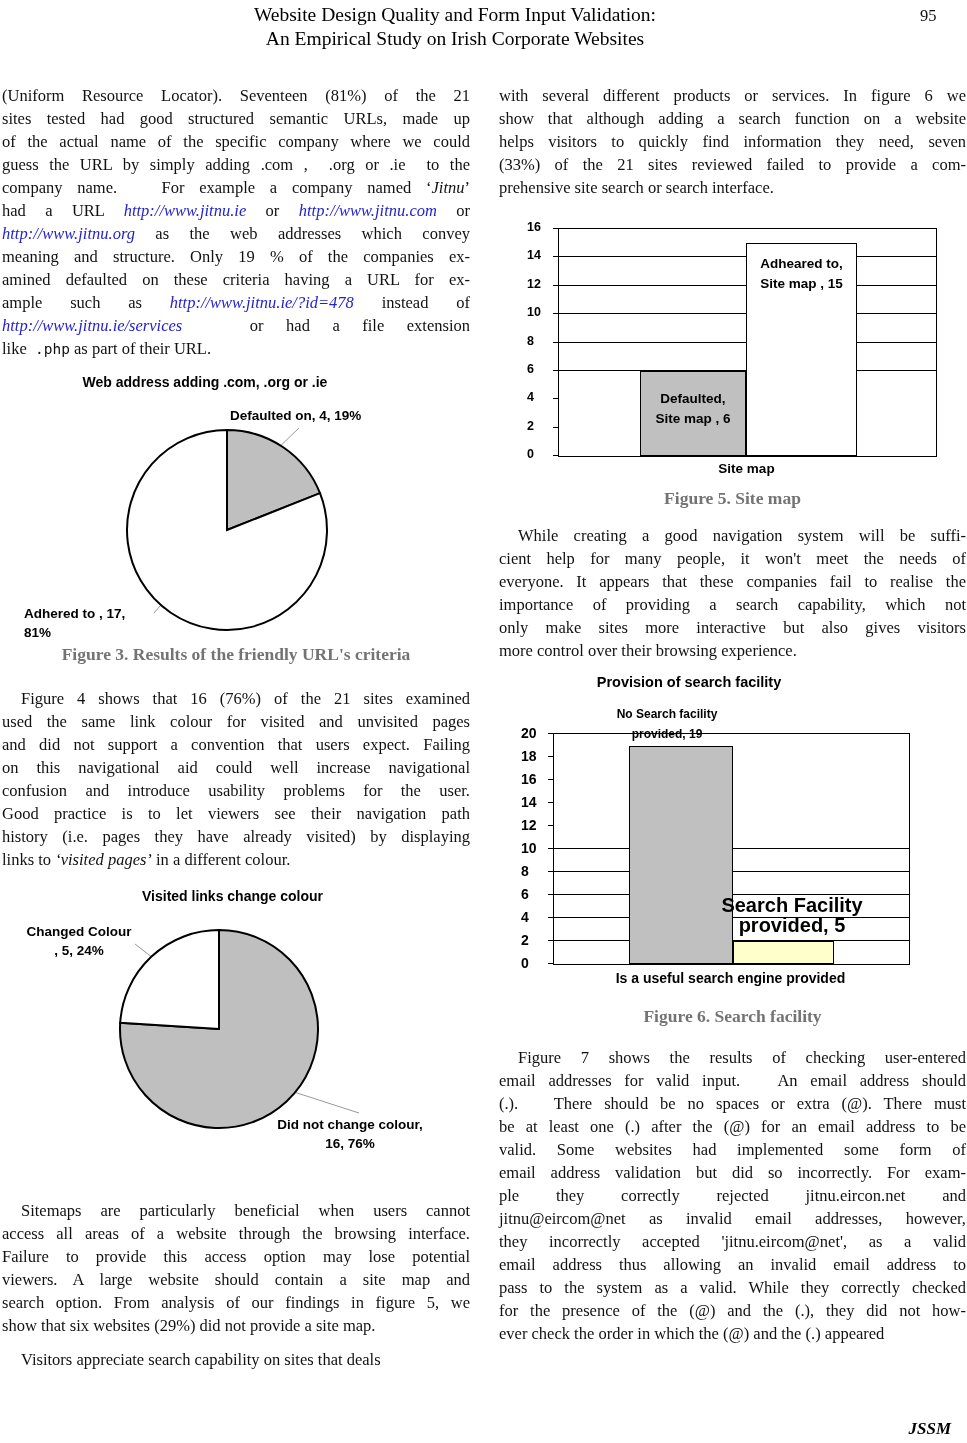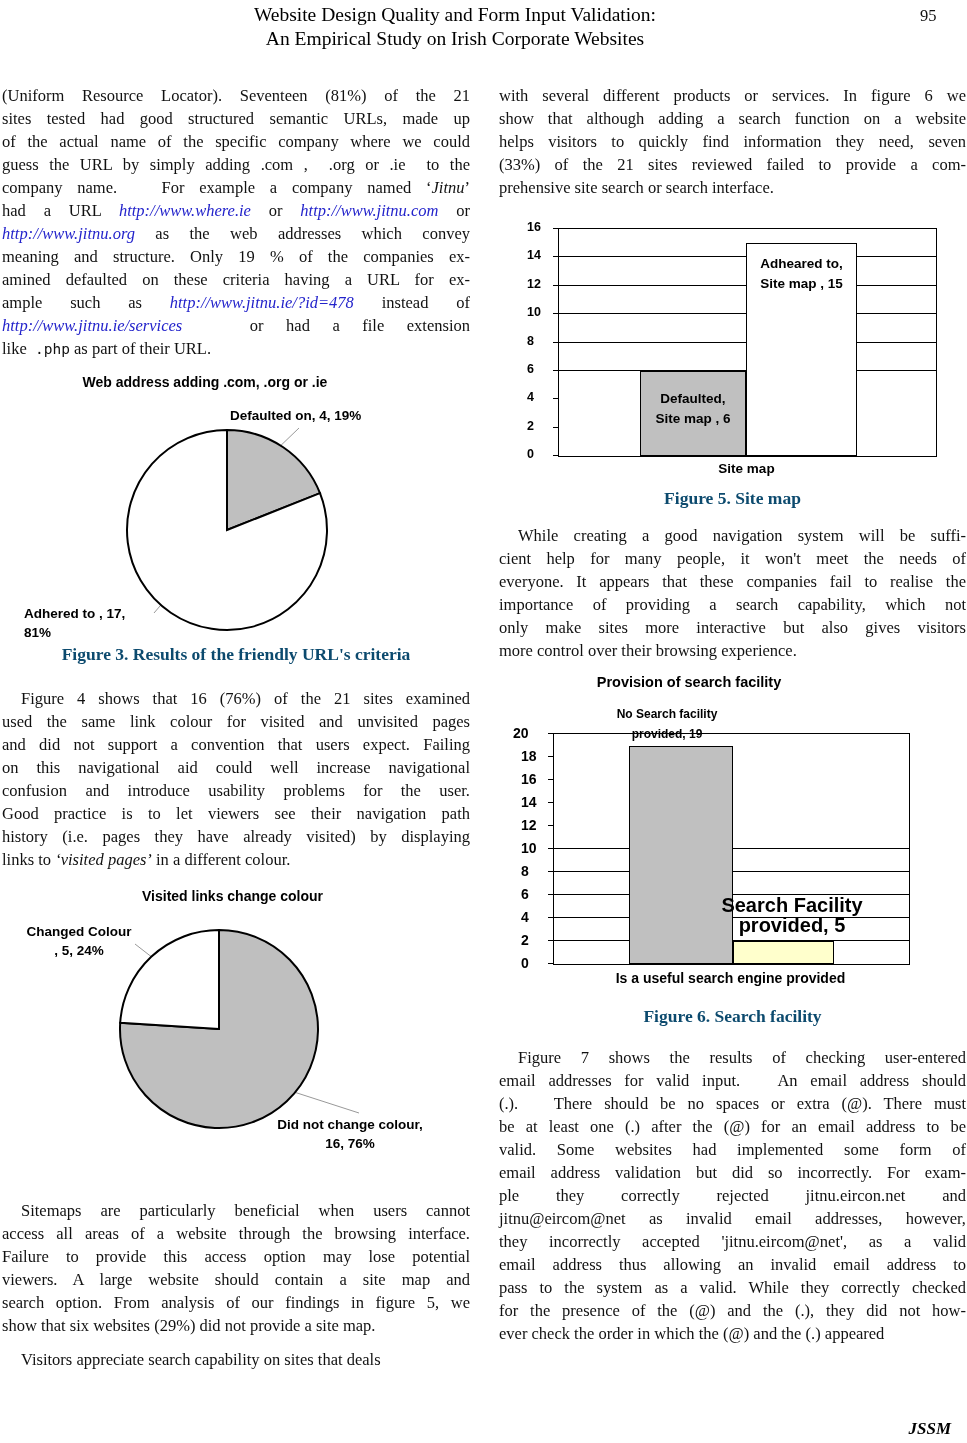--- a/index.html
+++ b/index.html
@@ -15,21 +15,21 @@
   
   .para{position:absolute;width:468px;font-size:16.5px;color:#111;}
   .colR .para{width:467px;}
   .line{text-align:justify;text-align-last:justify;line-height:23px;height:23px;}
   .line.last{text-align-last:auto;}
   .indent .line:first-child{text-indent:19px;}
   .it{font-style:italic;}
   .lnk{color:#2323cb;font-style:italic;}
   .mono{font-family:"DejaVu Sans Mono",monospace;font-size:14.5px;}
   
-  .caption{position:absolute;width:468px;text-align:center;font-weight:bold;font-size:17.5px;color:#0c4a6e;}
+  .caption{position:absolute;width:468px;text-align:center;font-weight:bold;font-size:17.5px;color:#737373;}
   .colR .caption{width:467px;}
   
   .fig{position:absolute;}
   .ctitle{position:absolute;text-align:center;font-family:"Liberation Sans",sans-serif;
           font-weight:bold;font-size:14px;color:#000;}
   .clabel{position:absolute;font-family:"Liberation Sans",sans-serif;font-weight:bold;
           font-size:13.5px;line-height:19px;color:#000;text-align:center;z-index:5;}
   .piesvg{position:absolute;left:0;top:0;}
   
   .plot{position:absolute;border:1.5px solid #000;background:#fff;box-sizing:content-box;}
@@ -58,21 +58,21 @@
   <div class="pageno">95</div>
 
   <div class="colL">
 
     <div class="para" style="top:84px">
         <div class="line">(Uniform Resource Locator). Seventeen (81%) of the 21</div>
         <div class="line">sites tested had good structured semantic URLs, made up</div>
         <div class="line">of the actual name of the specific company where we could</div>
         <div class="line">guess the URL by simply adding .com ,&nbsp; .org or .ie&nbsp; to the</div>
         <div class="line"><span>company name. &nbsp; For example a company named ‘</span><span class="it">Jitnu</span><span>’</span></div>
-        <div class="line"><span>had a URL </span><span class="lnk">http://www.where.ie</span><span> or </span><span class="lnk">http://www.jitnu.com</span><span> or</span></div>
+        <div class="line"><span>had a URL </span><span class="lnk">http://www.jitnu.ie</span><span> or </span><span class="lnk">http://www.jitnu.com</span><span> or</span></div>
         <div class="line"><span class="lnk">http://www.jitnu.org</span><span> as the web addresses which convey</span></div>
         <div class="line">meaning and structure. Only 19 % of the companies ex-</div>
         <div class="line">amined defaulted on these criteria having a URL for ex-</div>
         <div class="line"><span>ample such as </span><span class="lnk">http://www.jitnu.ie/?id=478</span><span> instead of</span></div>
         <div class="line"><span class="lnk">http://www.jitnu.ie/services</span><span> &nbsp; or had a file extension</span></div>
         <div class="line last"><span>like &nbsp;</span><span class="mono">.php</span><span> as part of their URL.</span></div>
       </div>
 
     <div class="fig" style="left:0;top:372px;width:468px;height:270px">
       <div class="ctitle" style="left:0;top:2px;width:406px">Web address adding .com, .org or .ie</div>
@@ -226,21 +226,21 @@
         <div class="tick-label" style="left: 22px; top: 170px; font-size: 14px;">10</div>
         <div class="tick-mark" style="left: 49px; top: 178px;"></div>
         <div class="tick-label" style="left: 22px; top: 147px; font-size: 14px;">12</div>
         <div class="tick-mark" style="left: 49px; top: 155px;"></div>
         <div class="tick-label" style="left: 22px; top: 124px; font-size: 14px;">14</div>
         <div class="tick-mark" style="left: 49px; top: 132px;"></div>
         <div class="tick-label" style="left: 22px; top: 101px; font-size: 14px;">16</div>
         <div class="tick-mark" style="left: 49px; top: 109px;"></div>
         <div class="tick-label" style="left: 22px; top: 78px; font-size: 14px;">18</div>
         <div class="tick-mark" style="left: 49px; top: 86px;"></div>
-        <div class="tick-label" style="left: 14px; top: 55px; font-size: 14px;">20</div>
+        <div class="tick-label" style="left: 22px; top: 55px; font-size: 14px;">20</div>
         <div class="tick-mark" style="left: 49px; top: 63px;"></div>
       </div>
     <div class="caption" style="top:1006px">Figure 6. Search facility</div>
 
     <div class="para indent" style="top:1046px">
         <div class="line">Figure 7 shows the results of checking user-entered</div>
         <div class="line">email addresses for valid input. &nbsp; An email address should</div>
         <div class="line">(.). &nbsp; There should be no spaces or extra (@). There must</div>
         <div class="line">be at least one (.) after the (@) for an email address to be</div>
         <div class="line">valid. Some websites had implemented some form of</div>

